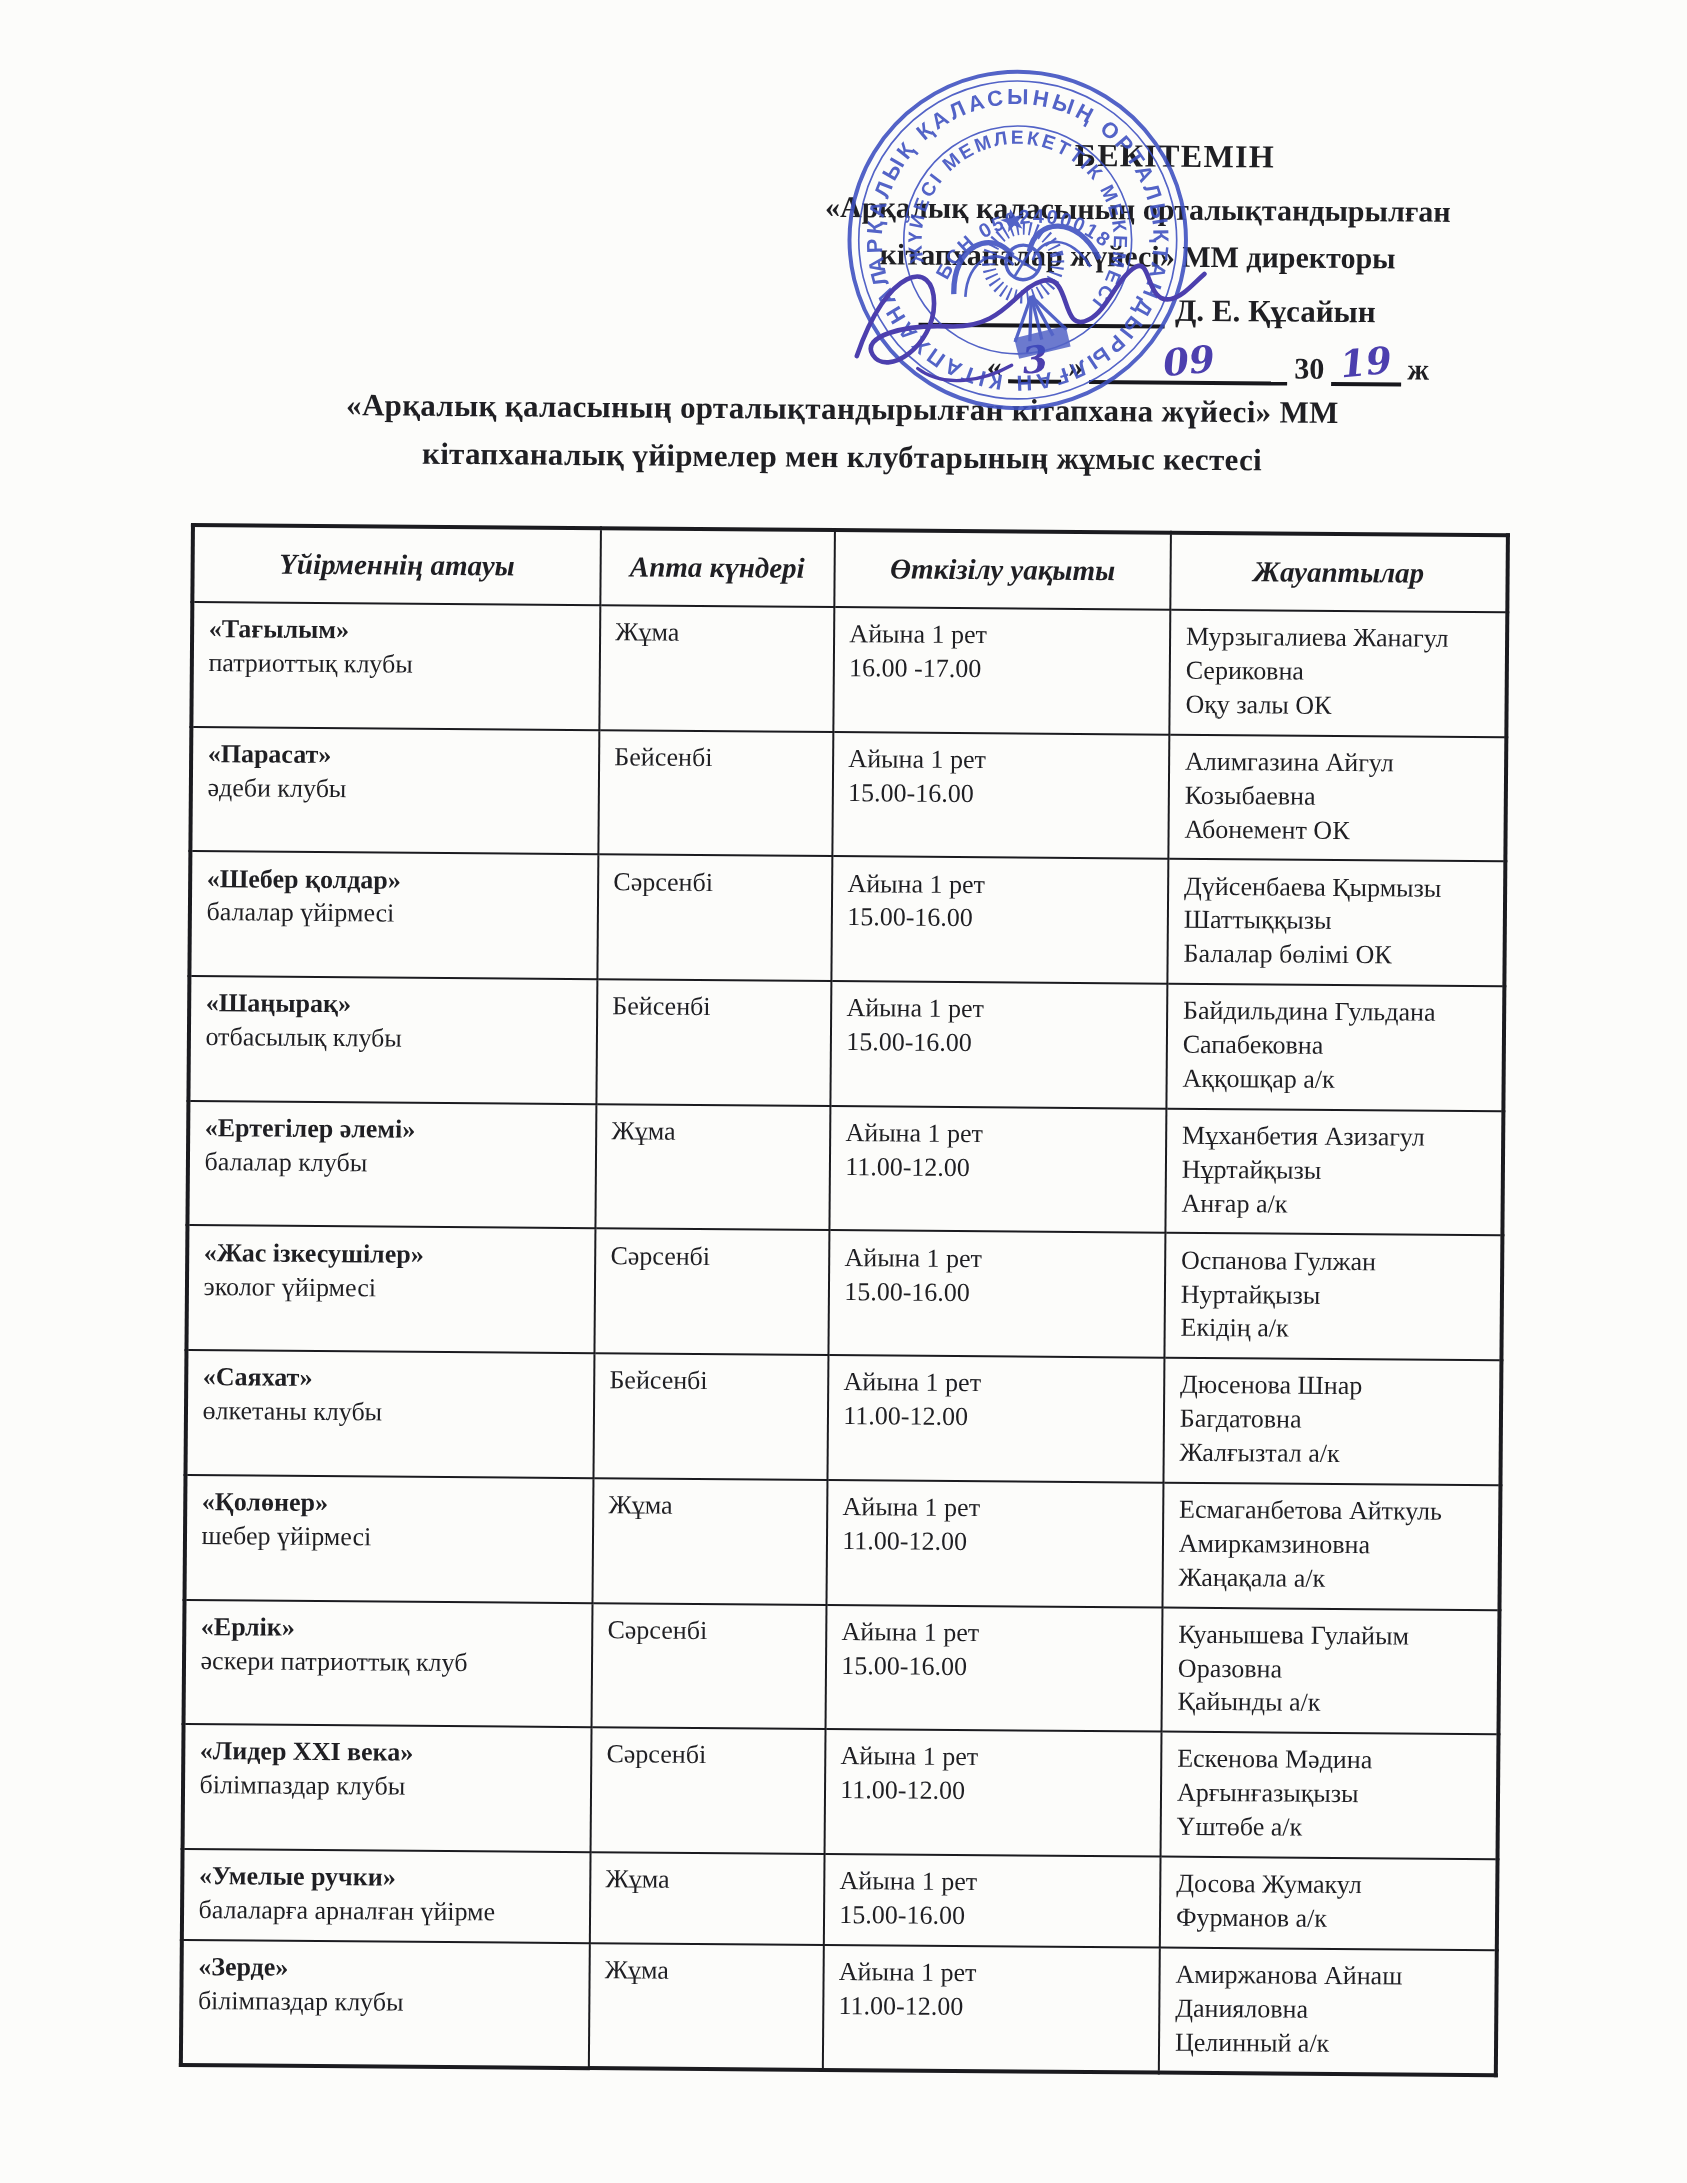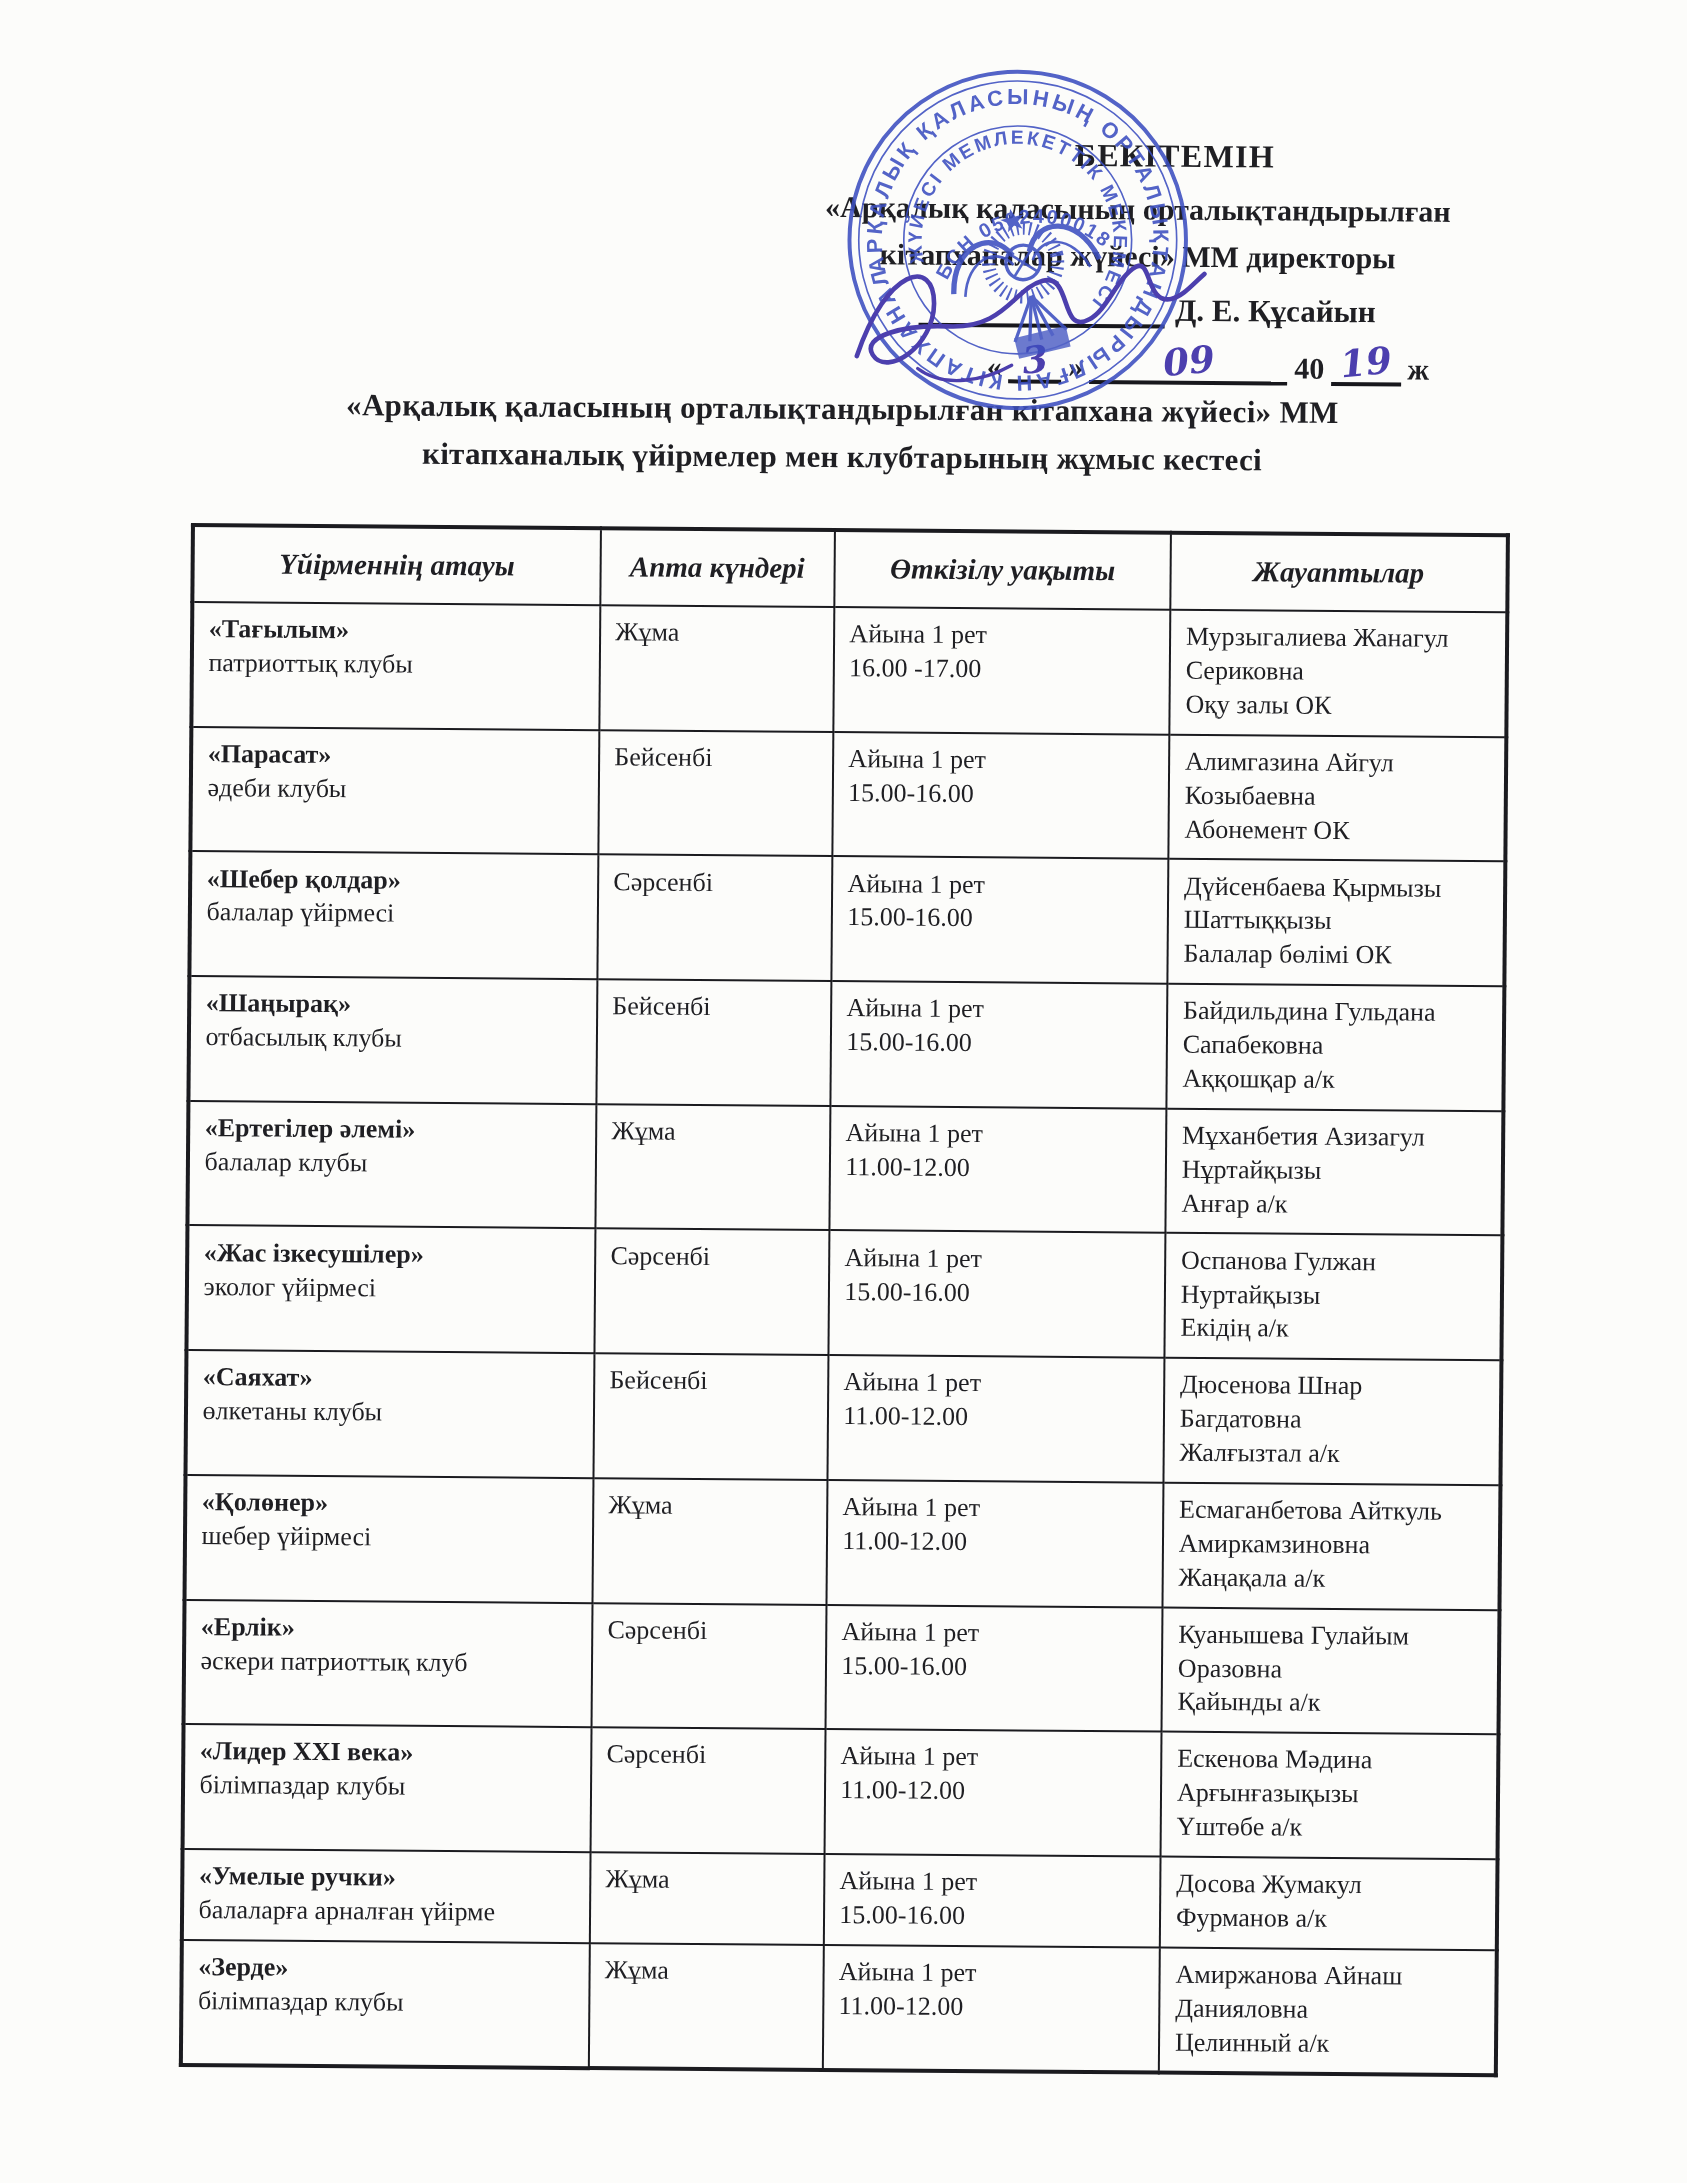--- a/index.html
+++ b/index.html
@@ -114,21 +114,21 @@
       <div class="org-line">кітапханалар жүйесі» ММ директоры</div>
       <div class="sig-row">
         <span class="sig-line"></span>
         <span class="director">Д. Е. Құсайын</span>
       </div>
       <div class="date-row">
         <span>«</span>
         <span class="underlined u-day"><span class="hand ink">3</span></span>
         <span>»</span>
         <span class="underlined u-month"><span class="hand ink">09</span></span>
-        <span>40</span>
+        <span>30</span>
         <span class="underlined u-year"><span class="hand ink">19</span></span>
         <span>ж</span>
       </div>
     </div>
 
     <div class="doc-title">
       <div>«Арқалық қаласының орталықтандырылған кітапхана жүйесі» ММ</div>
       <div>кітапханалық үйірмелер мен клубтарының жұмыс кестесі</div>
     </div>
 

